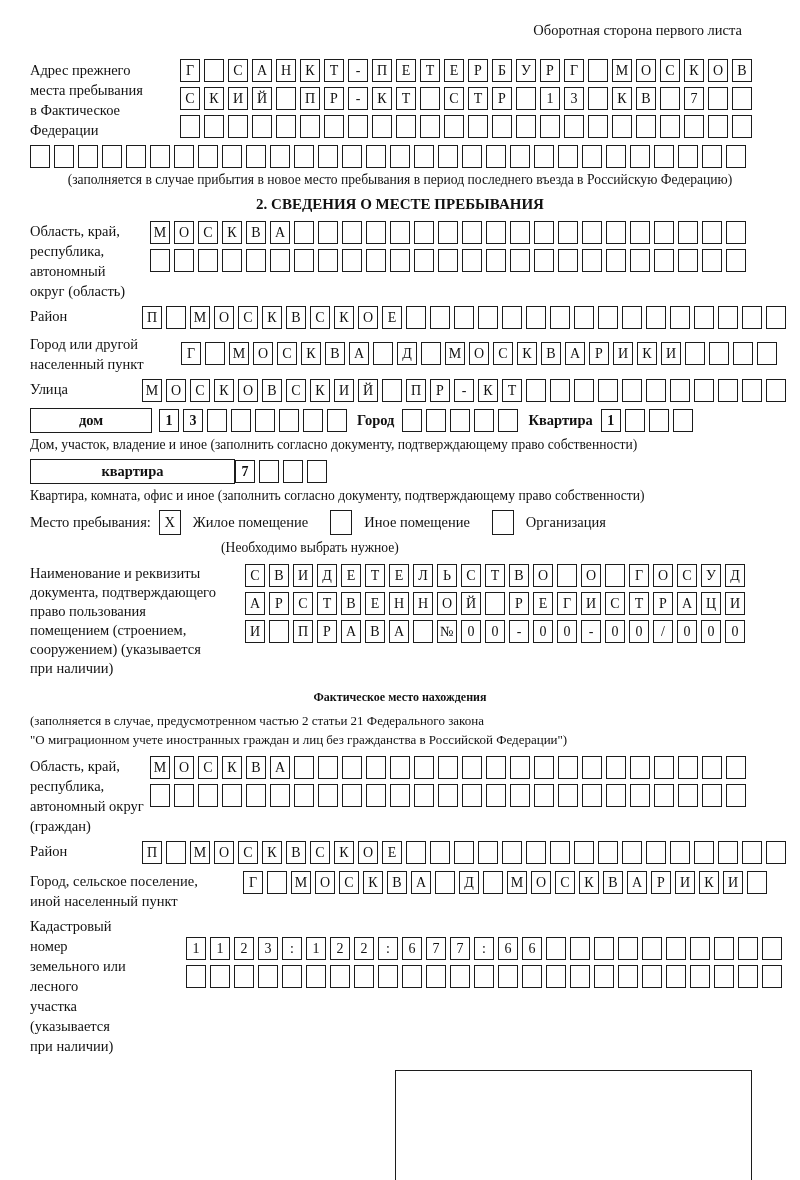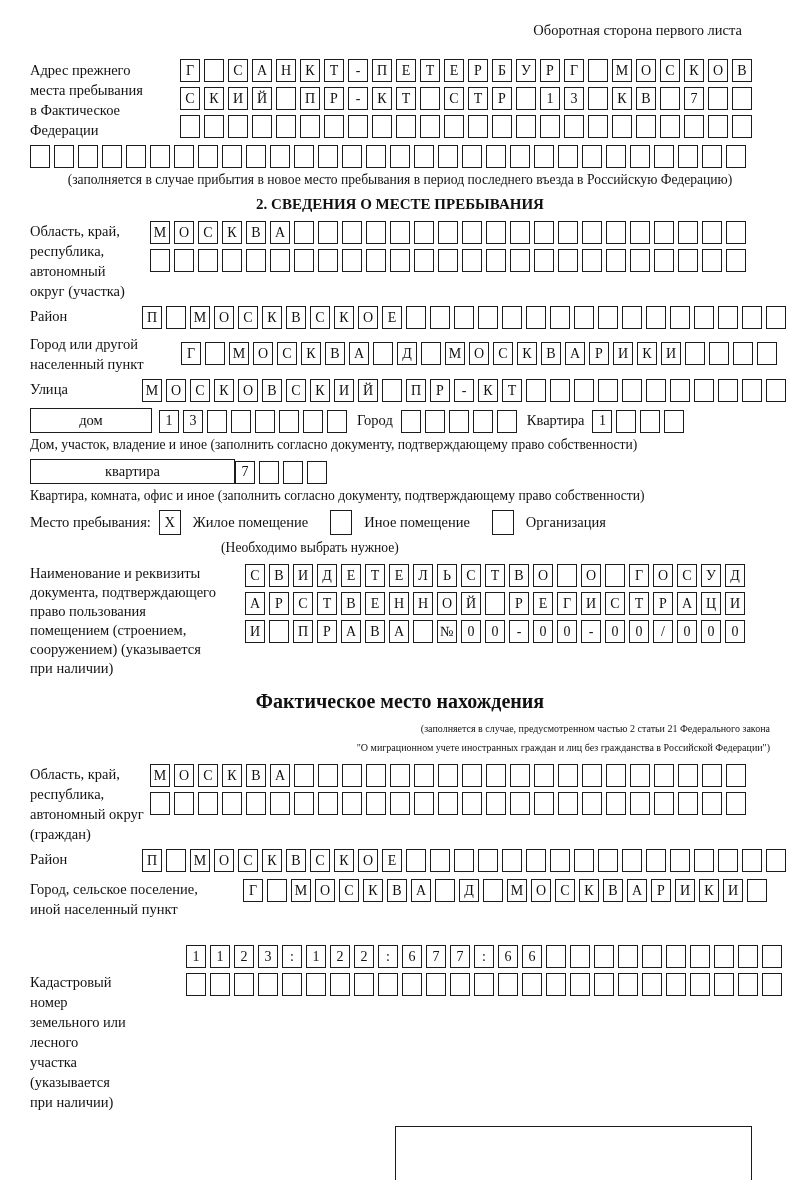--- a/index.html
+++ b/index.html
@@ -30,21 +30,21 @@
   .prev-caption { width: 740px; margin-top: 3px; }
 
   .sec-title { width: 740px; text-align: center; font-weight: bold; font-size: 15px; margin: 8px 0 8px 0; }
 
   .lbl-region { width: 120px; }
   .lbl-district { width: 76px; }
   .lbl-city { width: 115px; }
   .lbl-street { width: 76px; }
   .mt5 { margin-top: 5px; gap: 36px; }
 
-  .house-row { margin-top: 6px; display: flex; align-items: center; }
+  .house-row { margin-top: 6px; display: flex; align-items: flex-start; font-weight: bold; }
   .name-box {
     border: 1.4px solid #1c1c1c; height: 25px; display: inline-flex;
     align-items: center; justify-content: center; font-size: 14.5px; flex: none;
   }
   .box-dom { width: 122px; margin-right: 7px; }
   .box-kvartira { width: 205px; }
   .inline-lbl { font-size: 14.5px; line-height: 25px; flex: none; }
   .ml10 { margin-left: 10px; } .mr8 { margin-right: 8px; }
   .under-caption { margin-top: 3px; margin-bottom: 6px; }
 
@@ -53,25 +53,25 @@
     width: 22px; height: 25px; border: 1.4px solid #1c1c1c; flex: none;
     display: inline-flex; align-items: center; justify-content: center;
     font-size: 14.5px; margin: 0 12px 0 8px;
   }
   .chk-gap { margin-left: 22px; }
   .stay-hint { margin-left: 125px; width: 310px; text-align: center; margin-top: 4px; }
 
   .doc-block { margin-top: 8px; }
   .lbl-doc { width: 215px; line-height: 19px; }
 
-  .fact-title { width: 740px; text-align: center; font-weight: bold; font-size: 20px; margin: 12px 0 6px 0; }
-  .fact-note { width: 740px; text-align: right; font-size: 10px; line-height: 19px; margin-bottom: 7px; }
+  .fact-title { width: 740px; text-align: center; font-weight: bold; font-size: 12px; margin: 12px 0 6px 0; }
+  .fact-note { width: 740px; text-align: left; font-size: 13px; line-height: 19px; margin-bottom: 7px; }
 
   .lbl-fact-city { width: 177px; padding-top: 2px; }
-  .lbl-kadastr { width: 120px; margin-top: 48px; }
+  .lbl-kadastr { width: 120px; }
   .kadastr-cells { margin-top: 21px; }
 
   .stamp-wrap { margin-top: 14px; }
   .stamp-box { margin-left: 365px; width: 357px; height: 175px; border: 1.6px solid #1c1c1c; background: #fff; }
 </style>
 </head>
 <body>
 
 <div class="page">
 
@@ -199,21 +199,21 @@
     </div>
   <div class="caption center prev-caption">(заполняется в случае прибытия в новое место пребывания в период последнего въезда в Российскую Федерацию)</div>
 
   <div class="sec-title">2. СВЕДЕНИЯ О МЕСТЕ ПРЕБЫВАНИЯ</div>
 
   <div class="row">
     <div class="lbl lbl-region">
         <div>Область, край,</div>
         <div>республика,</div>
         <div>автономный</div>
-        <div>округ (участка)</div>
+        <div>округ (область)</div>
       </div>
     <div class="cellcol">
       <div class="cells">
           <span class="cell">М</span>
           <span class="cell">О</span>
           <span class="cell">С</span>
           <span class="cell">К</span>
           <span class="cell">В</span>
           <span class="cell">А</span>
           <span class="cell"></span>

